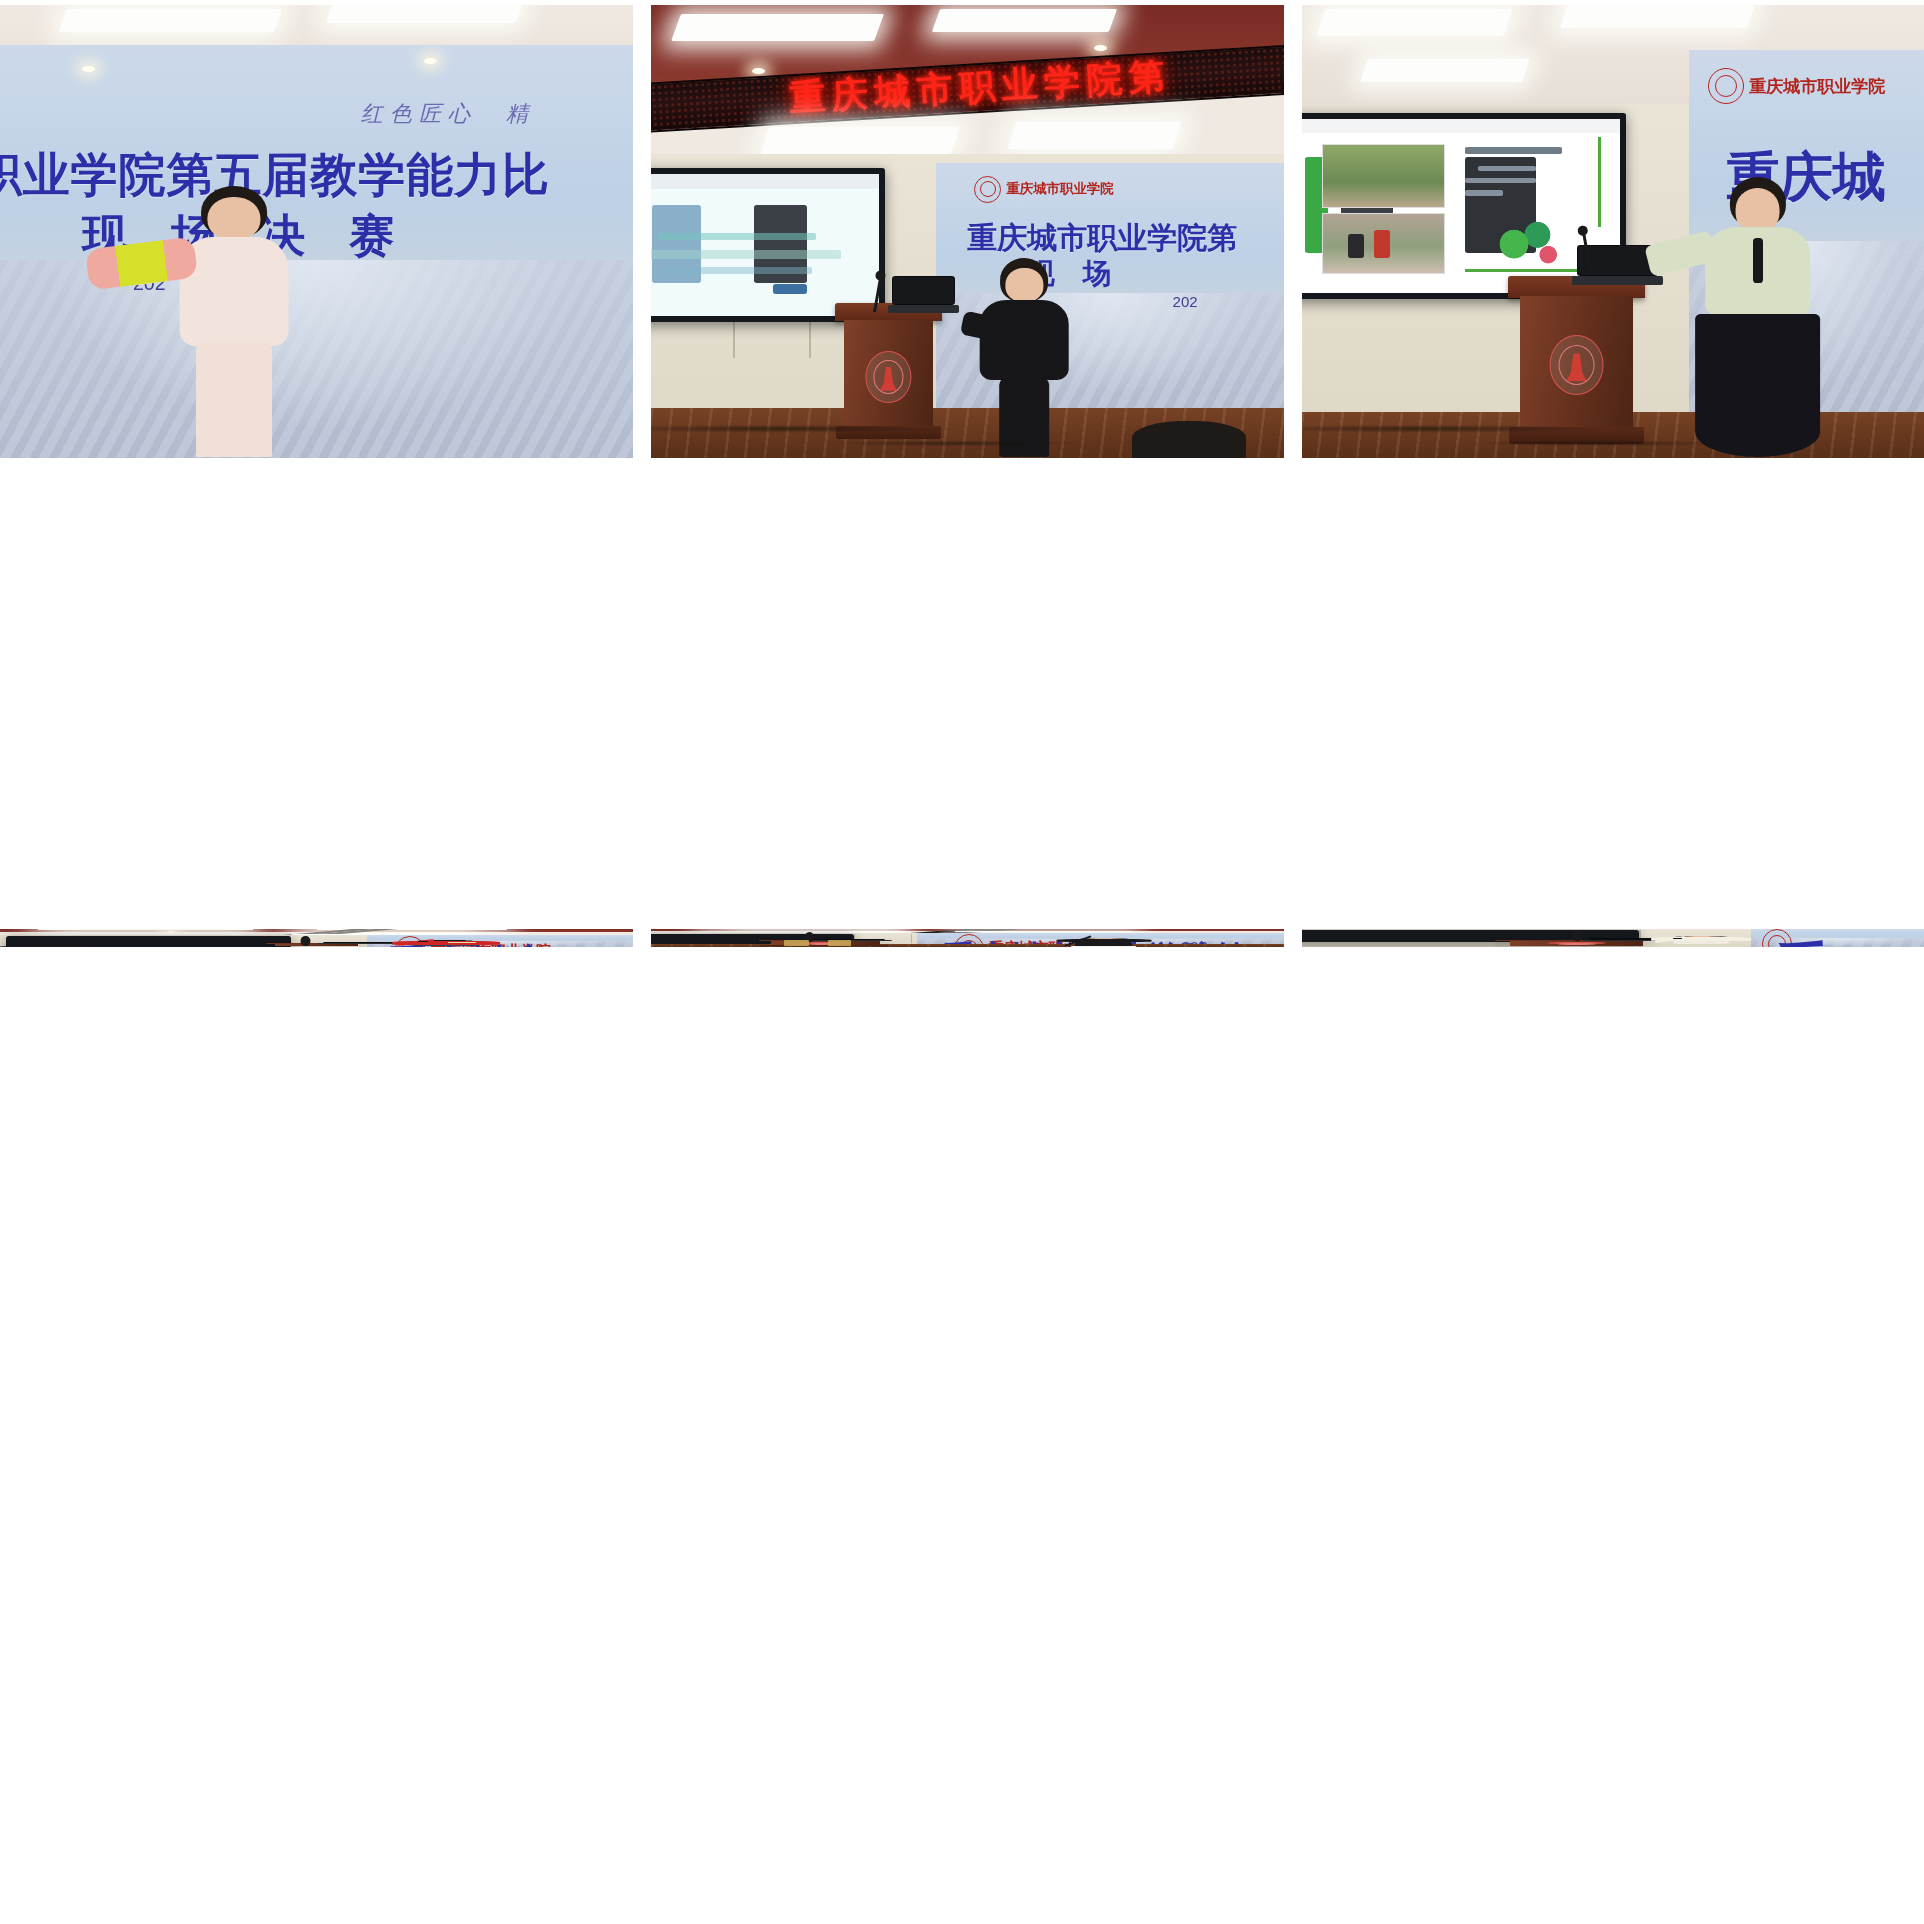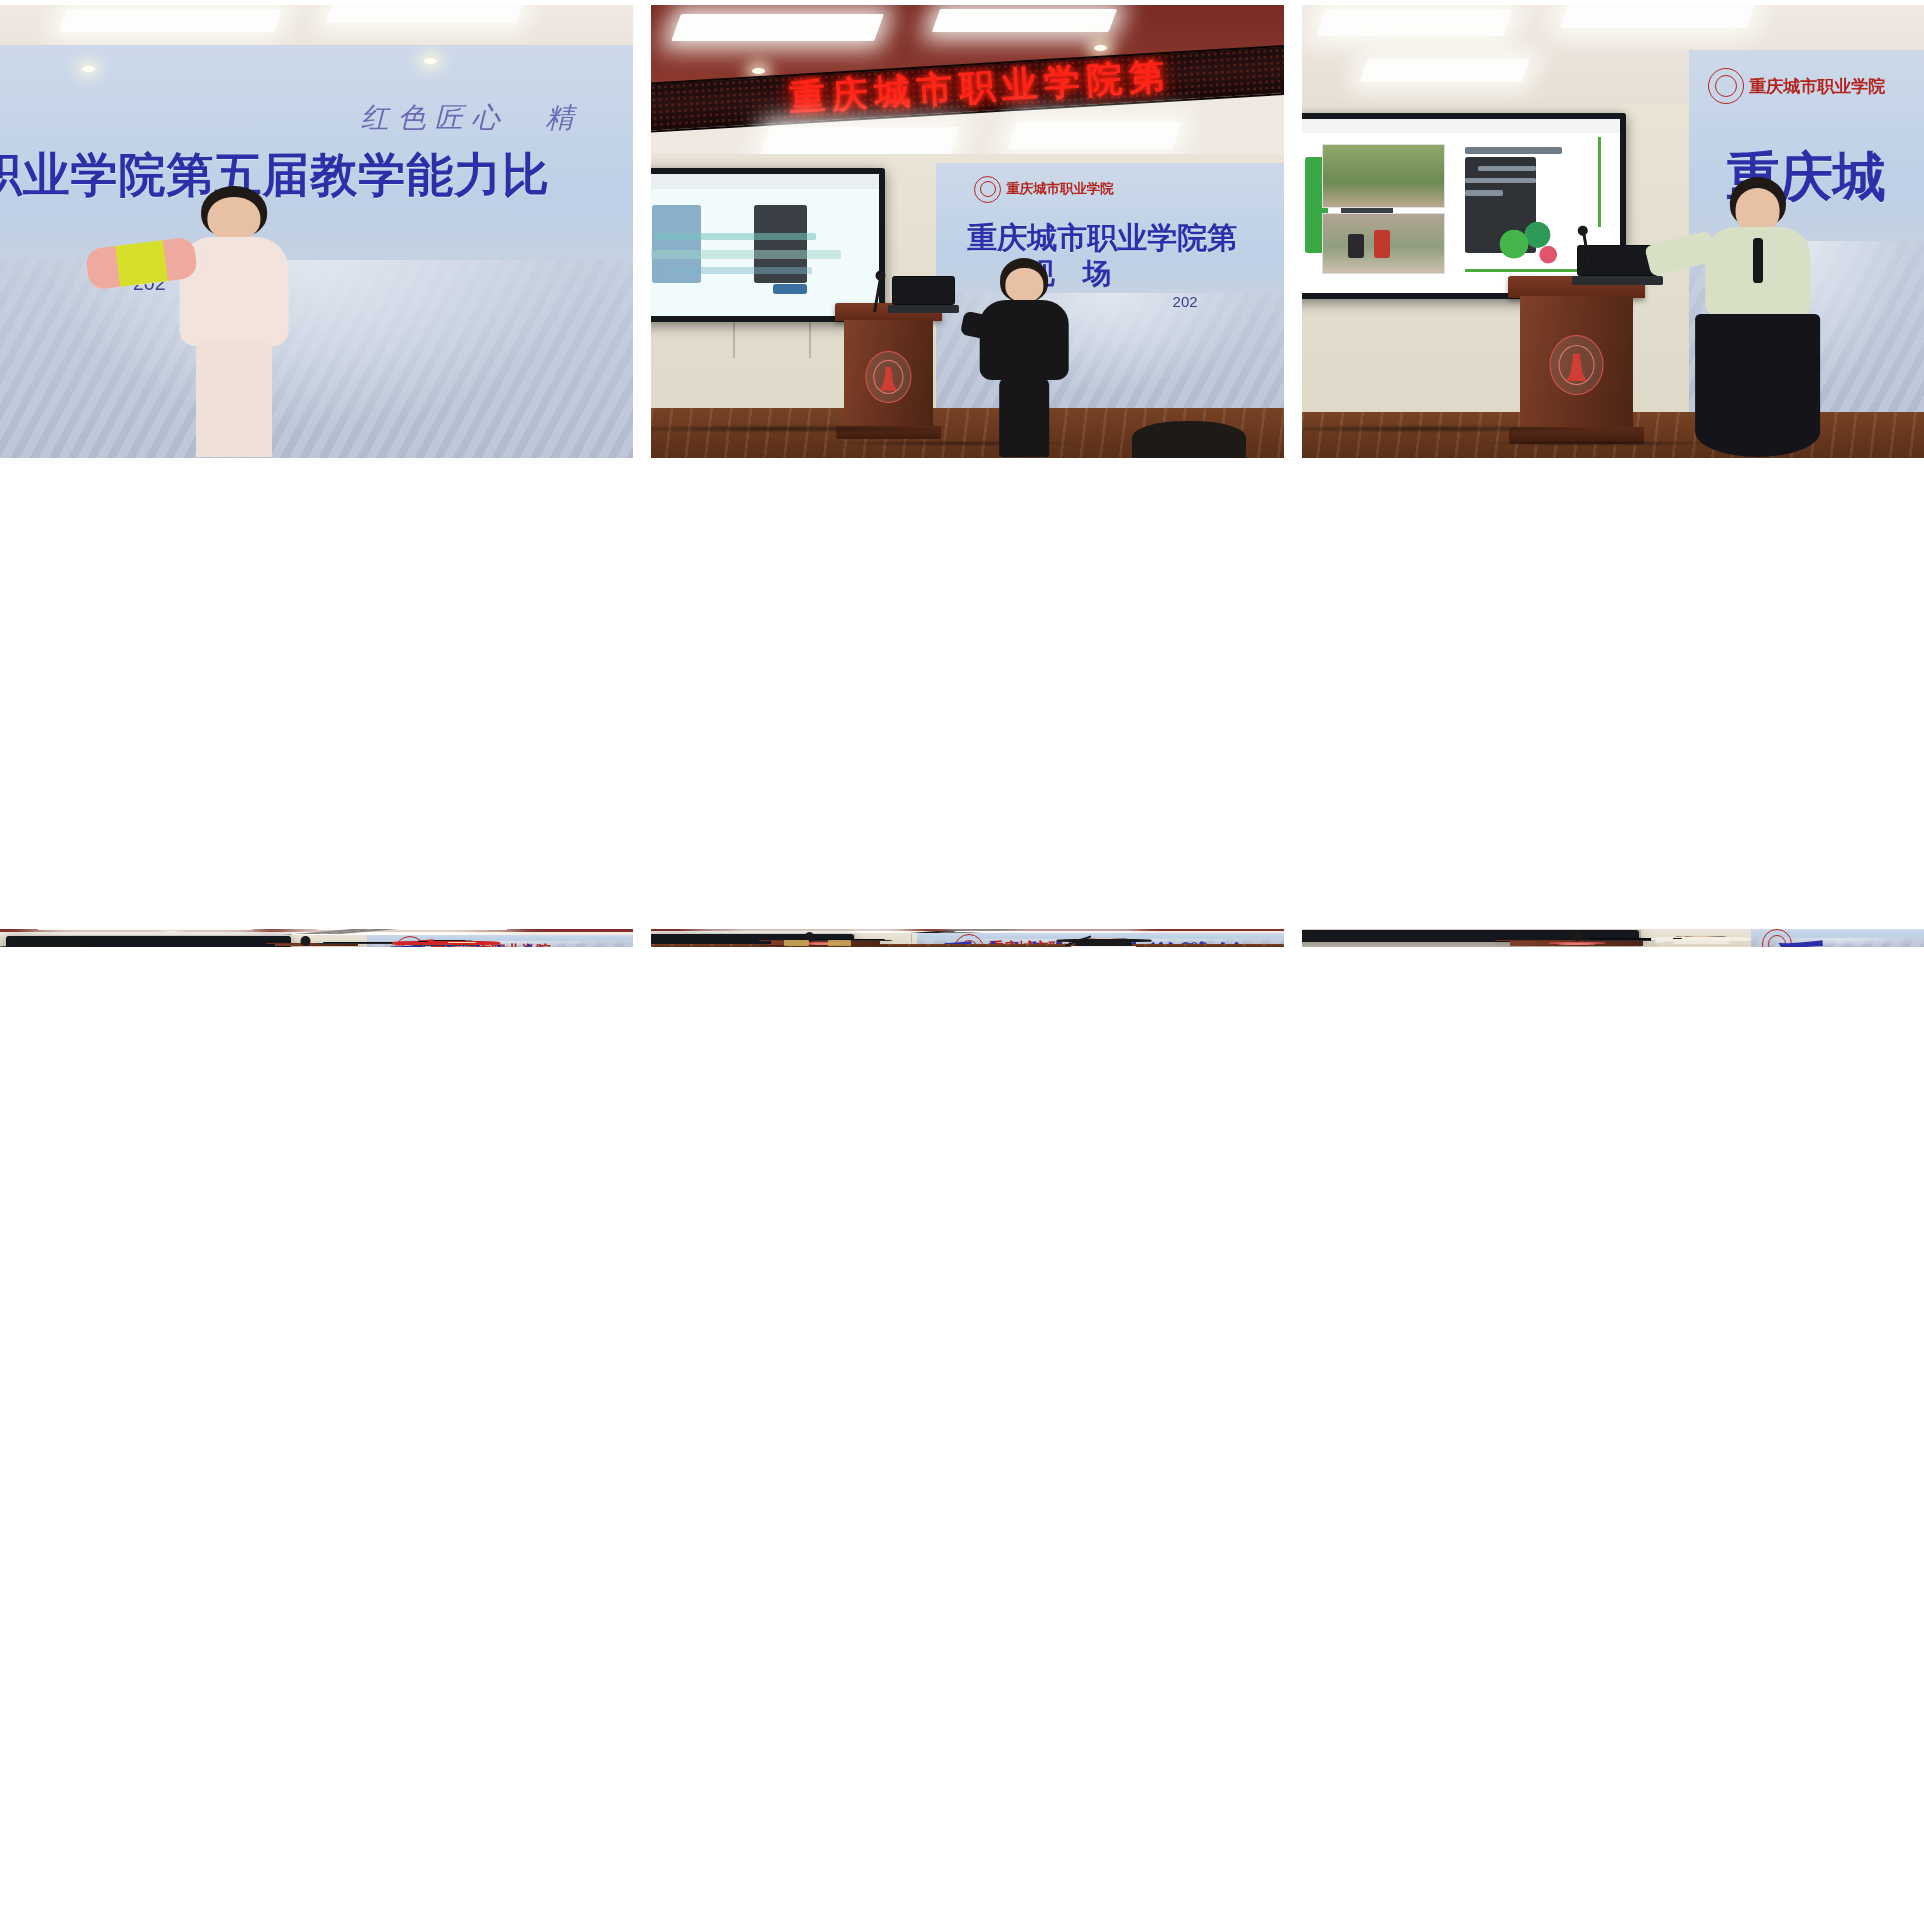--- a/index.html
+++ b/index.html
@@ -157,22 +157,23 @@
 
   <div class="cell">
     <div class="scene">
       <div class="ceiling" style="height:22%"></div>
       <div class="panel-light" style="left:10%;top:1%;width:34%;height:5%;transform:skewX(-18deg)"></div>
       <div class="panel-light" style="left:52%;top:0%;width:30%;height:4%;transform:skewX(-18deg)"></div>
       <div class="backdrop" style="left:0;right:0;top:9%;bottom:0">
         <div class="city"></div>
         <div class="downlight" style="left:13%;top:5%"></div>
         <div class="downlight" style="left:67%;top:3%"></div>
-        <div class="bd-callig" style="left:57%;top:13%;font-size:28px;letter-spacing:.32em">红色匠心　精</div>
+        <div class="bd-callig" style="left:57%;top:13%;font-size:22px;letter-spacing:.32em">红色匠心　精</div>
         <div class="bd-title" style="left:-4%;top:24%;font-size:47px;letter-spacing:.02em">职业学院第五届教学能力比</div>
+        <div class="bd-sub" style="left:13%;top:39%;font-size:45px">现 场 决 赛</div>
         <div class="bd-date" style="left:21%;top:55%;font-size:19.6px">202</div>
       </div>
 
       <div class="person" style="left:27%;top:40%;width:20%;height:60%">
         <div class="hair" style="top:0;width:52%;height:19%"></div>
         <div class="head" style="top:4%;width:42%;height:16%"></div>
         <div class="torso" style="top:19%;width:86%;height:40%;background:#f2e3dd"></div>
         <div class="arm" style="left:-32%;top:24%;width:58%;height:11%;background:#f2e3dd;transform:rotate(-8deg)"></div>
         <div class="legs" style="top:57%;width:60%;height:43%;background:#f0e0d8;border-radius:9px 9px 1.8px 1.8px"></div>
 

